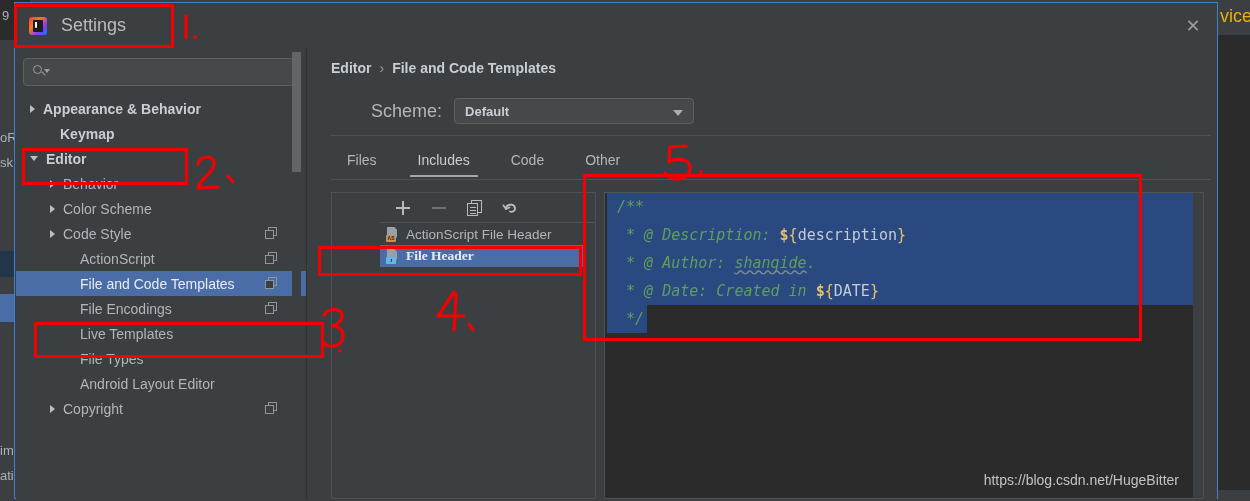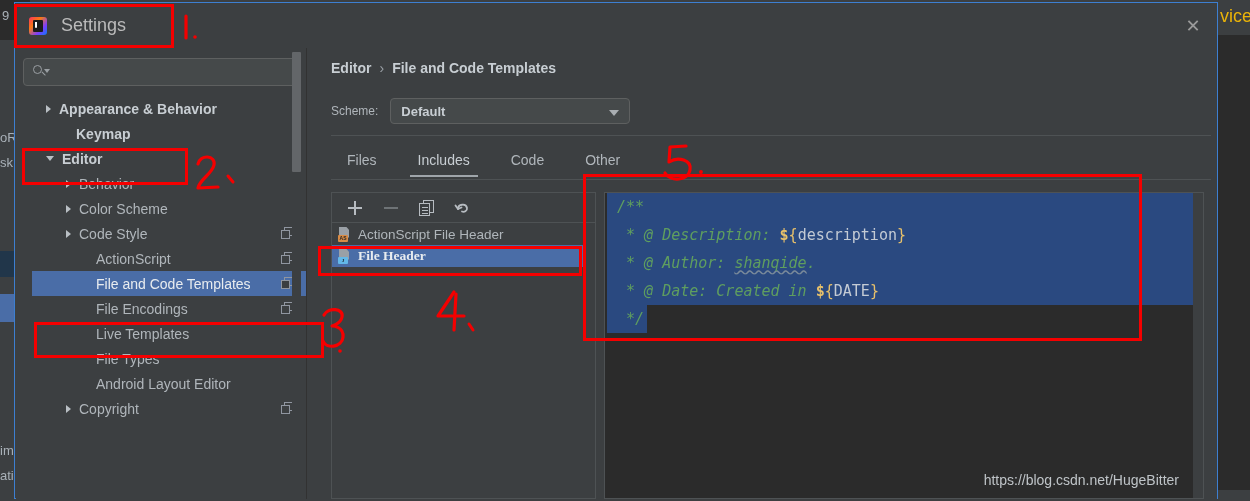--- a/index.html
+++ b/index.html
@@ -74,21 +74,21 @@
     position:absolute; left:11px; top:5px; width:0;height:0;
     border-left:3px solid transparent; border-right:3px solid transparent;
     border-top:4px solid #9a9fa3;
   }
   .search-input {
     flex:1; background:transparent; border:none; outline:none;
     color:#bbbbbb; font-size:13px; font-family:"Liberation Sans",sans-serif;
     margin-left:6px;
   }
 
-  .tree { position:absolute; left:16px; top:48px; width:290px; height:403px; }
+  .tree { position:absolute; left:0; top:48px; width:290px; height:403px; }
   .tree-row {
     position:relative; height:25px; display:flex; align-items:center;
     color:#b0b6bb; font-size:14px; white-space:nowrap; cursor:pointer;
   }
   .tree-row.bold { font-weight:bold; color:#c8ced3; }
   .tree-row.selected { background:#4a6da7; color:#e8ecef; }
   .arrow {
     width:0;height:0; flex:none;
     border-left:5px solid #b9bfc4; border-top:4.5px solid transparent; border-bottom:4.5px solid transparent;
   }
@@ -109,21 +109,21 @@
   }
   .tree-scroll .thumb { position:absolute; left:0; top:0; width:9px; height:120px; background:#636669; border-radius:1px; }
 
   .tree-divider { position:absolute; left:291px; top:45px; width:1px; height:451px; background:#323232; }
 
   
   .content { position:absolute; left:292px; top:45px; width:910px; height:451px; background:#3c3f41; }
   .breadcrumb { position:absolute; left:24px; top:12px; color:#c8ced3; font-size:14px; font-weight:bold; display:flex; gap:8px; align-items:center; }
   .bc-sep { color:#9aa0a6; font-weight:normal; }
   .scheme-row { position:absolute; left:24px; top:50px; display:flex; align-items:center; }
-  .scheme-label { color:#b0b6bb; font-size:12px; margin-right:12px; }
+  .scheme-label { color:#b0b6bb; font-size:18px; margin-right:12px;margin-left:40px; }
   .scheme-select {
     width:240px; height:26px; background:#45494a; border:1px solid #5e6060; border-radius:4px;
     display:flex; align-items:center; position:relative;
   }
   .scheme-value { color:#c8ced3; font-size:13px; font-weight:bold; margin-left:10px; }
   .scheme-caret {
     position:absolute; right:10px; top:11px; width:0;height:0;
     border-left:5px solid transparent; border-right:5px solid transparent; border-top:6px solid #a9aeb2;
   }
   .scheme-rule { position:absolute; left:24px; top:87px; width:880px; height:1px; background:#4e5254; }
@@ -134,21 +134,21 @@
   }
   .tab.active { color:#c8ced3; }
   .tab.active::after {
     content:""; position:absolute; left:8px; right:8px; bottom:0; height:2px; background:#9fa5aa;
   }
   .tabs-rule { position:absolute; left:24px; top:131px; width:880px; height:1px; background:#4e5254; }
 
   
   .list-panel {
     position:absolute; left:24px; top:144px; width:265px; height:307px;
-    background:#3c3f41; border:1px solid #4e5254;
+    background:#3c3f41; border:1px solid #4e5254;padding-left:48px;
   }
   .list-toolbar {
     height:30px; display:flex; align-items:center; gap:18px; padding-left:14px;
     border-bottom:1px solid #4e5254;
   }
   .tb-btn { width:18px; height:18px; position:relative; color:#b7bcc1; cursor:pointer; }
   .ico-plus::before { content:""; position:absolute; left:8px; top:2px; width:2px; height:14px; background:#b7bcc1; }
   .ico-plus::after  { content:""; position:absolute; left:2px; top:8px; width:14px; height:2px; background:#b7bcc1; }
   .ico-minus::after { content:""; position:absolute; left:2px; top:8px; width:14px; height:2px; background:#6e7376; }
   .ico-copy .c1 { position:absolute; left:5px; top:1px; width:11px; height:13px; border:1.6px solid #b7bcc1; }

